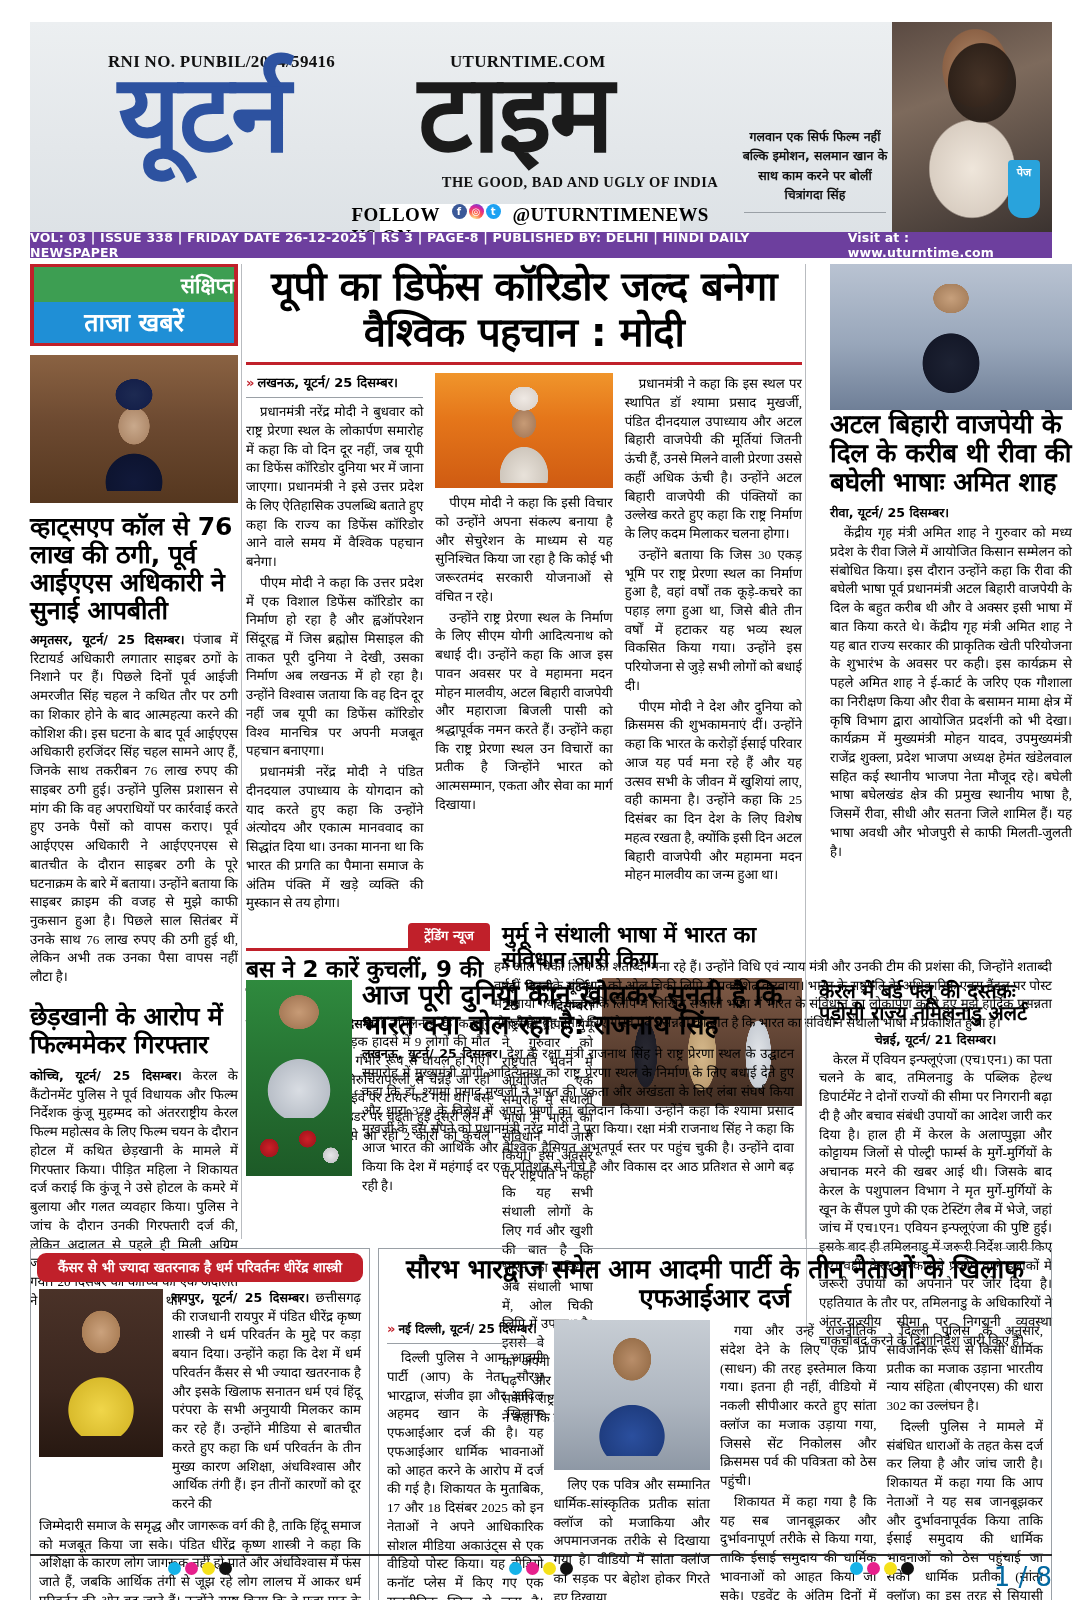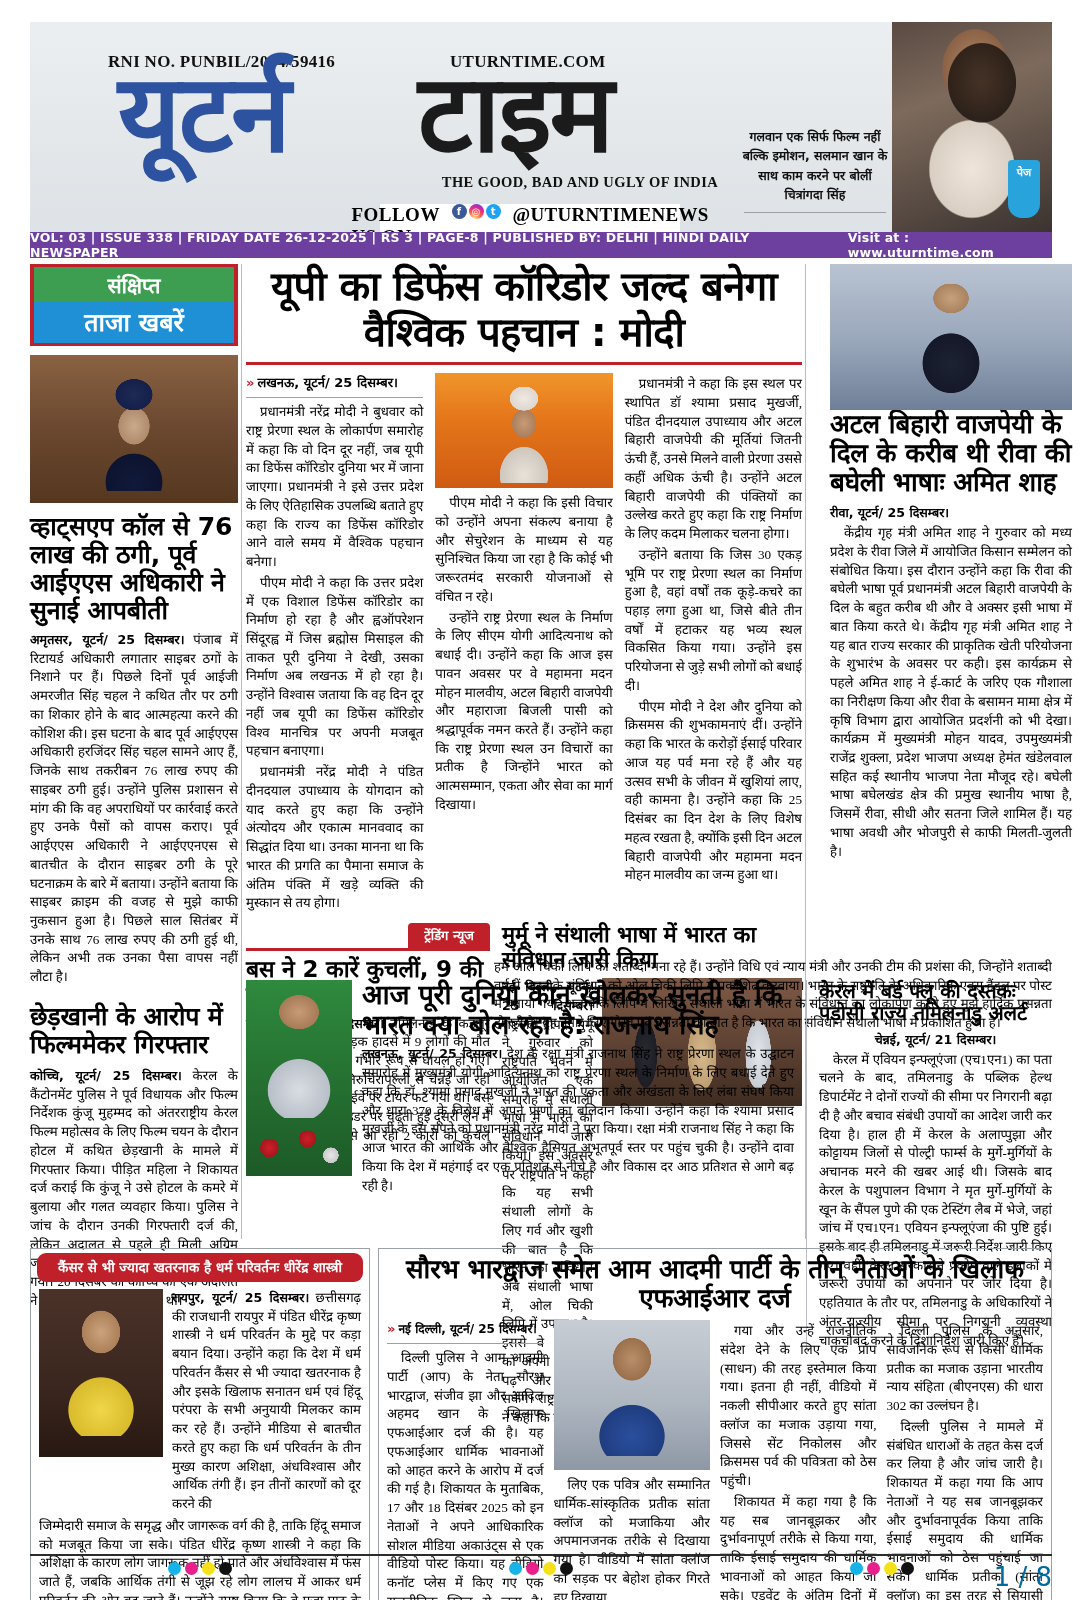--- a/index.html
+++ b/index.html
@@ -102,21 +102,21 @@
 
   .col-left { position:absolute; left:0; top:0; width:208px; }
   .col-main { position:absolute; left:216px; top:0; width:556px; }
   .col-right{ position:absolute; left:780px; top:0; width:242px;margin-left:20px; }
 
   .vrule { position:absolute; top:0; width:1px; background:#b9bcc0; }
 
   
   .sbanner { width: 208px; position:relative; }
   .sbanner .b1 {
-    background:#3d9e52; color:#fff; text-align:center;
+    background:#3d9e52; color:#fff; text-align:right;
     font-family:"DejaVu Sans",sans-serif; font-weight:bold; font-size:21px;
     padding:4px 0 3px; border-left:4px solid #c0202a; border-right:4px solid #c0202a; border-top:3px solid #c0202a;
   }
   .sbanner .b2 {
     background:#1f8fd6; color:#fff; text-align:center;
     font-family:"DejaVu Sans",sans-serif; font-weight:bold; font-size:25px;
     padding:2px 0 5px; border-left:4px solid #c0202a; border-right:4px solid #c0202a; border-bottom:3px solid #c0202a;
   }
 
   .photo { background:#c9ced3; position:relative; overflow:hidden; }

